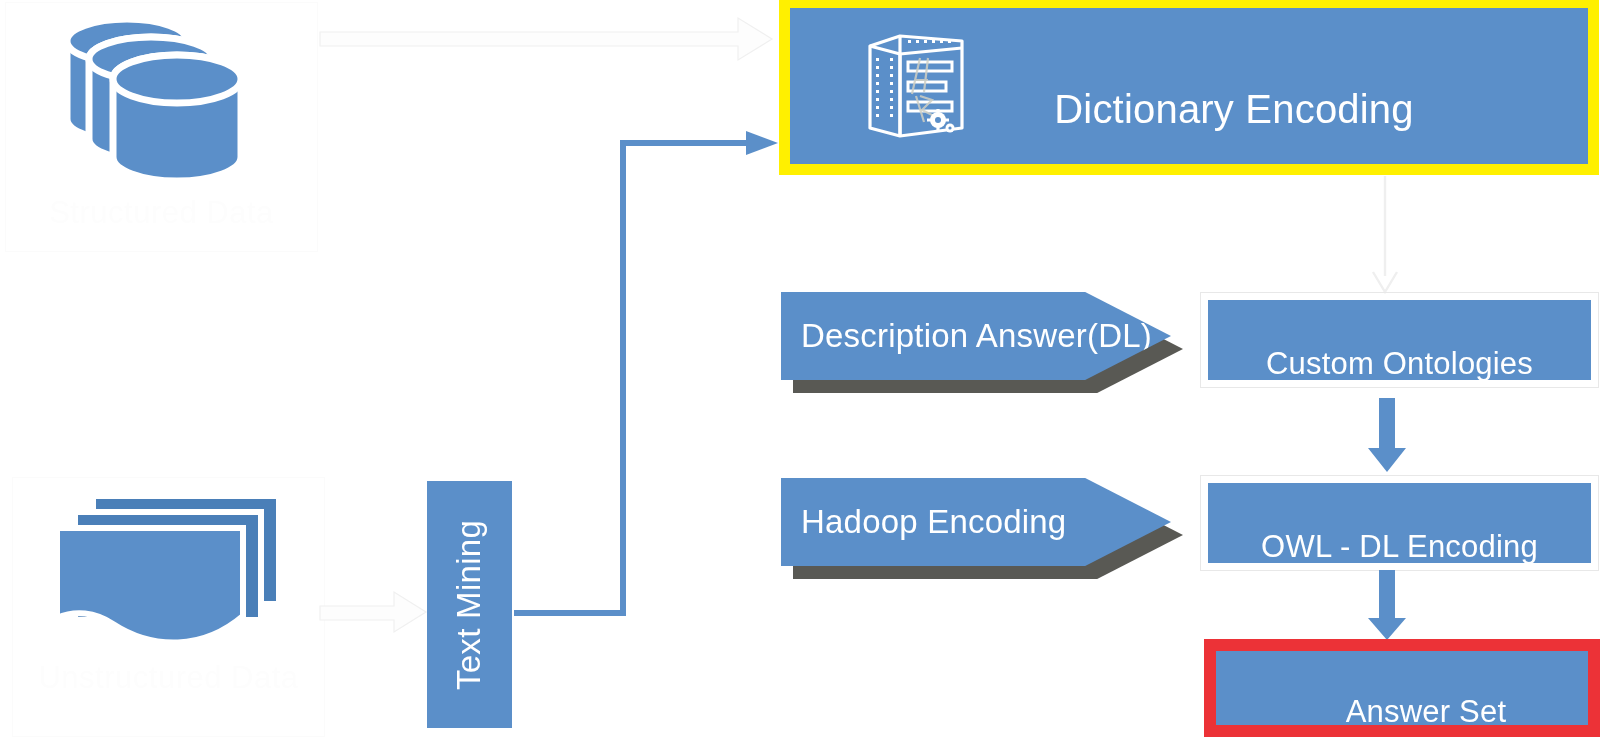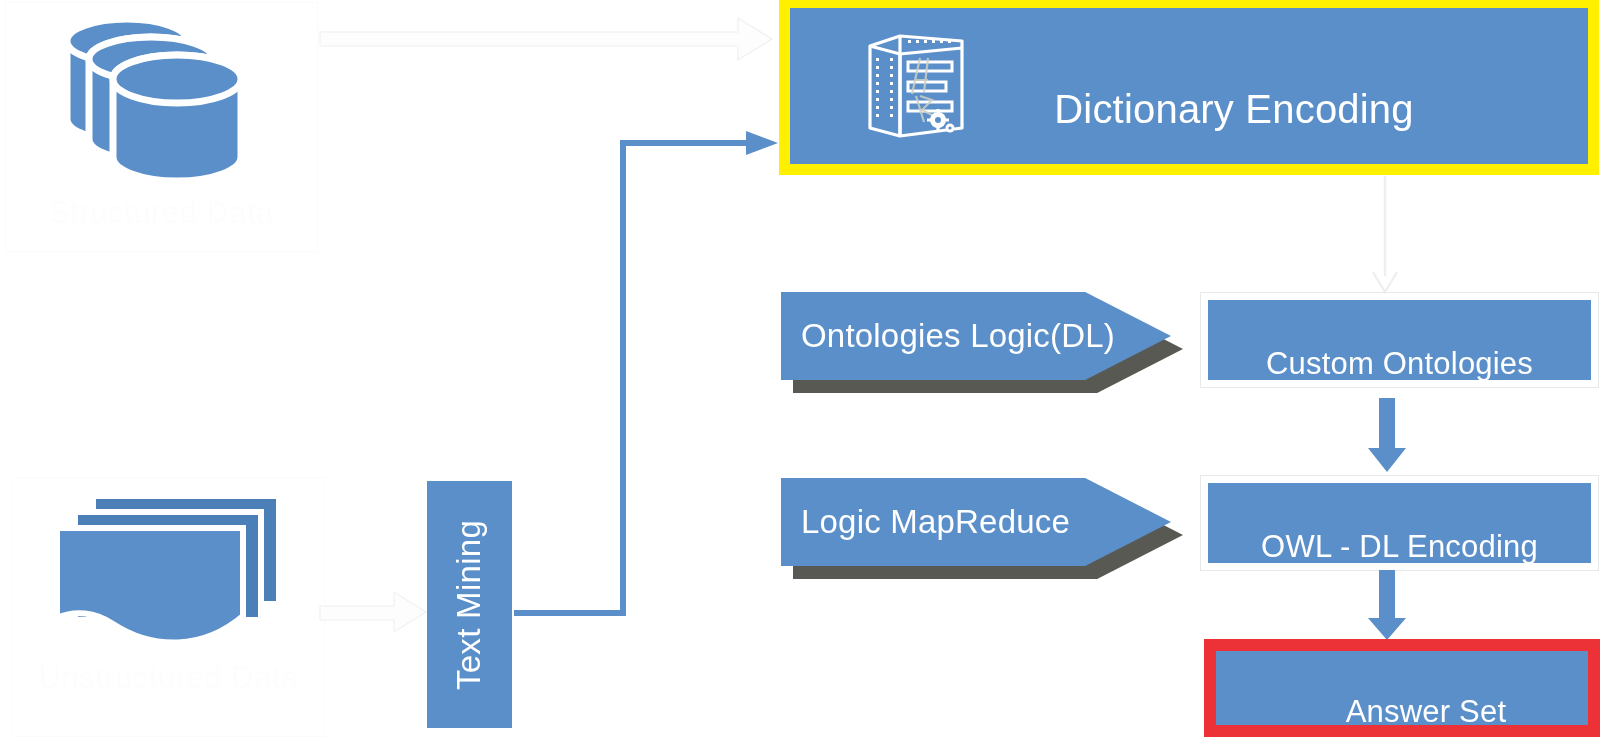--- a/index.html
+++ b/index.html
@@ -239,38 +239,38 @@
   <div class="conn" style="left:1365px; top:176px; width:44px; height:118px;">
     <svg width="44" height="118">
       <path d="M20,0 L20,100" stroke="#efefef" stroke-width="2.4" fill="none"></path>
       <path d="M8,96 L20,116 L32,96" stroke="#efefef" stroke-width="2.4" fill="none"></path>
     </svg>
   </div>
 
   <div class="chev-wrap" style="left:781px; top:292px; width:390px; height:88px;">
     <div class="chev-shadow"></div>
     <div class="chev-body">
-      <span class="chev-label">Ontologies Logic(DL)</span>
+      <span class="chev-label">Description Answer(DL)</span>
     </div>
   </div>
 
   <div class="box selected-outline" style="left:1208px; top:300px; width:383px; height:80px;">
     <span class="box-label">Custom Ontologies</span>
   </div>
 
   <div class="conn" style="left:1364px; top:398px; width:46px; height:76px;">
     <svg width="46" height="76">
       <path d="M15,0 L31,0 L31,50 L42,50 L23,74 L4,50 L15,50 Z" fill="#5b8fc9"></path>
     </svg>
   </div>
 
   <div class="chev-wrap" style="left:781px; top:478px; width:390px; height:88px;">
     <div class="chev-shadow"></div>
     <div class="chev-body">
-      <span class="chev-label">Logic MapReduce</span>
+      <span class="chev-label">Hadoop Encoding</span>
     </div>
   </div>
 
   <div class="box selected-outline" style="left:1208px; top:483px; width:383px; height:80px;">
     <span class="box-label">OWL - DL Encoding</span>
   </div>
 
   <div class="conn" style="left:1364px; top:570px; width:46px; height:72px;">
     <svg width="46" height="72">
       <path d="M15,0 L31,0 L31,48 L42,48 L23,70 L4,48 L15,48 Z" fill="#5b8fc9"></path>

